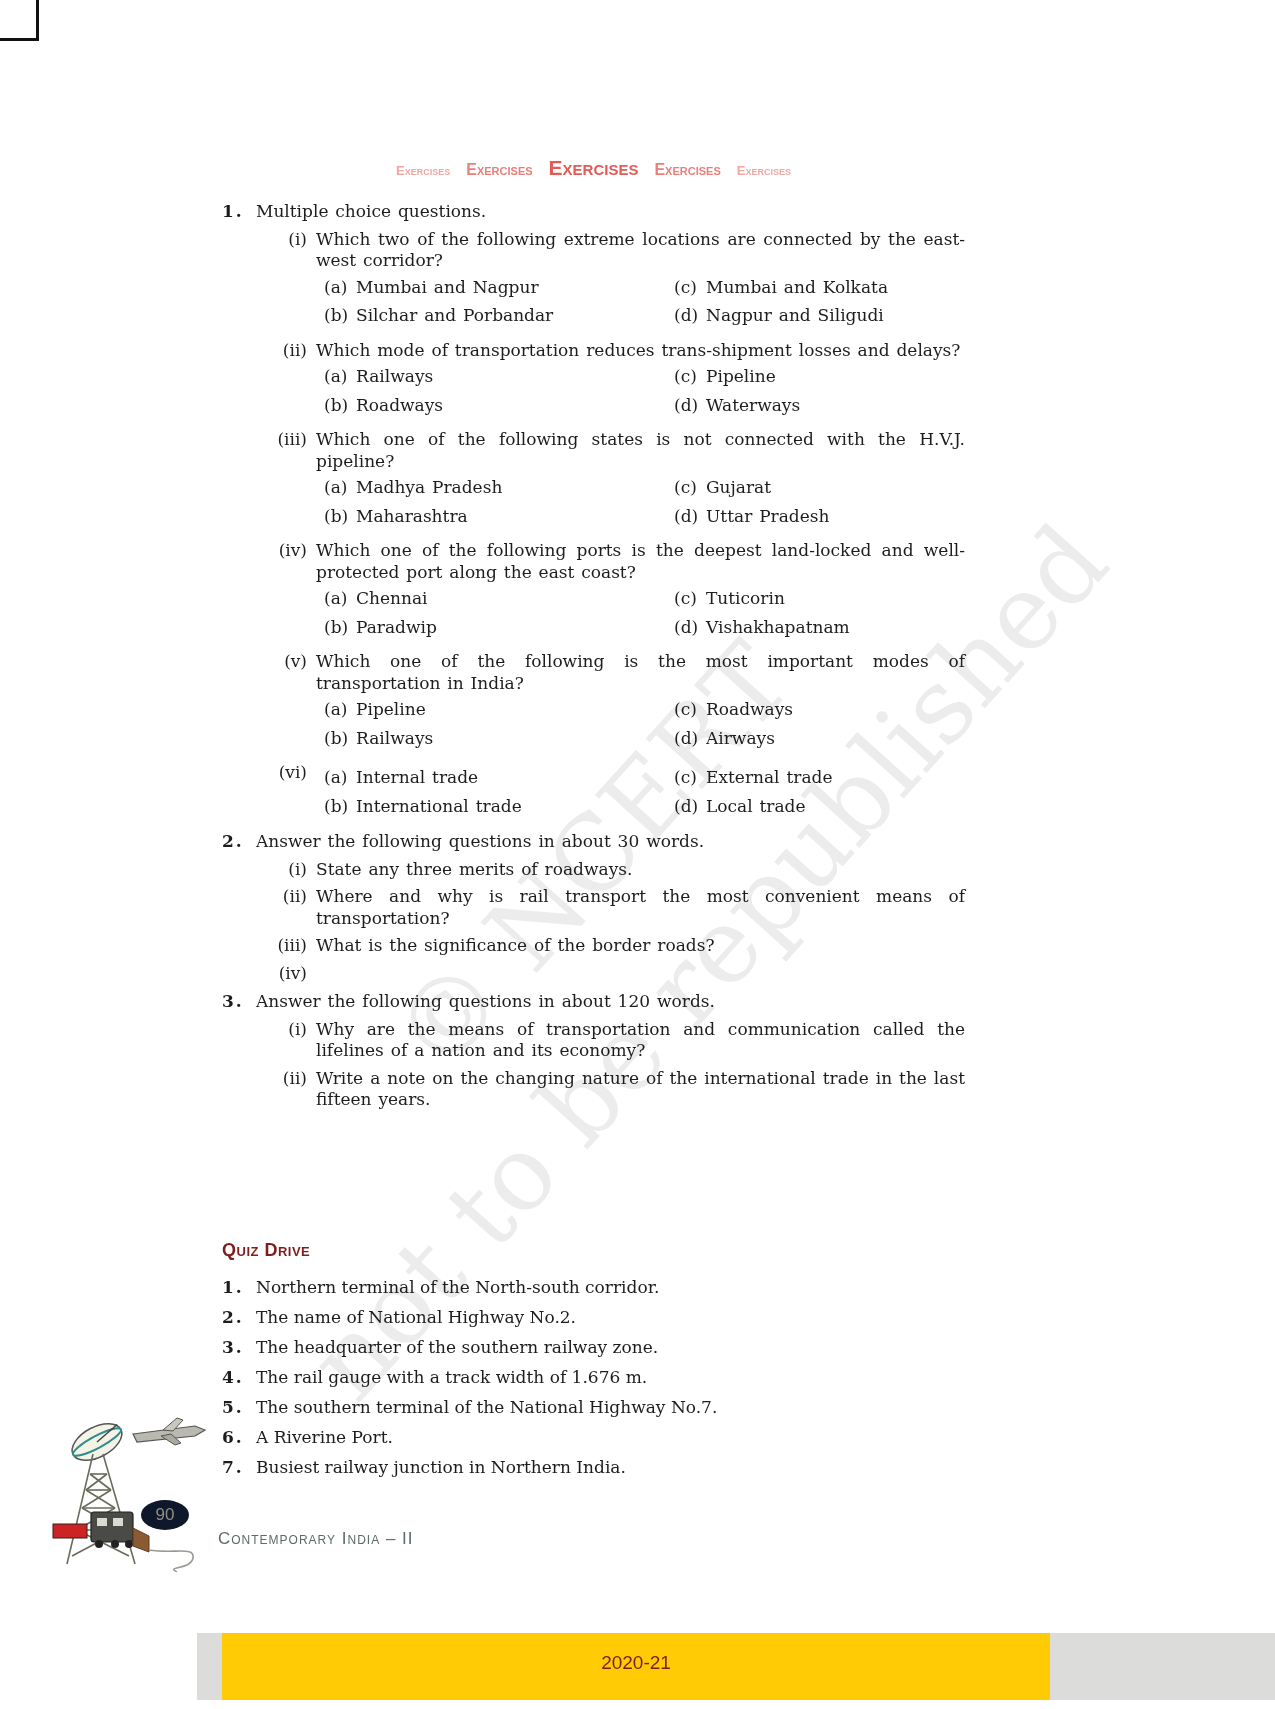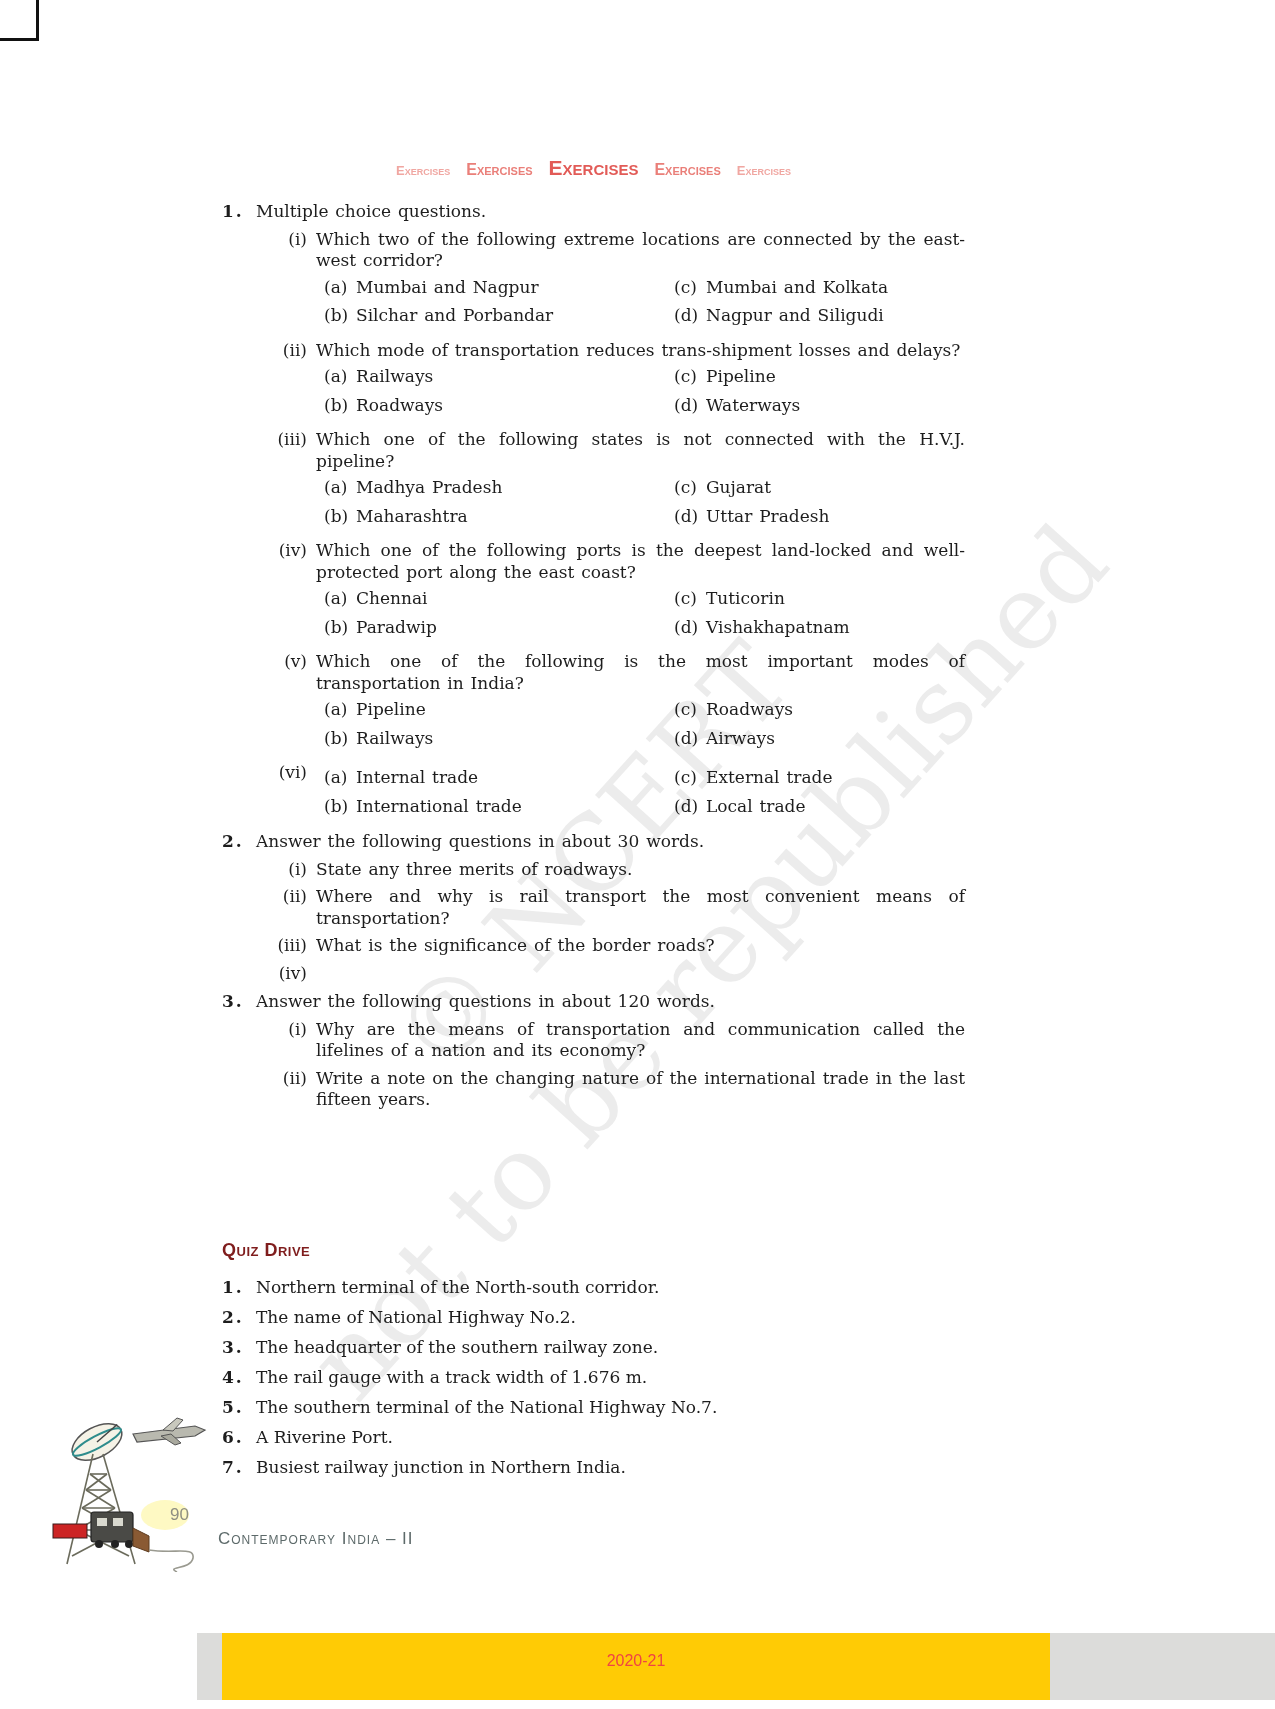--- a/index.html
+++ b/index.html
@@ -36,31 +36,31 @@
   .otext{flex:1;}
   
   .quiz{position:absolute;left:222px;top:1240px;width:743px;z-index:1;}
   .quiz-title{font-family:"Liberation Sans", sans-serif;font-weight:bold;font-variant:small-caps;
               font-size:18px;color:#7f1d1d;letter-spacing:0.5px;}
   .qlist{margin-top:16px;font-size:17px;line-height:21.5px;}
   .qitem{display:flex;margin-top:8.5px;}
   .qitem .num{width:34px;font-weight:bold;letter-spacing:2px;flex:none;}
   .qitem .qtxt{flex:1;}
   
-  .badge{position:absolute;left:141px;top:1500px;width:48px;height:30px;background:#fef9c3;
-         border-radius:50%;display:flex;align-items:center;justify-content:flex-end;z-index:2;
+  .badge{position:absolute;left:141px;top:1500px;width:48px;height:30px;background:#0f172a;
+         border-radius:50%;display:flex;align-items:center;justify-content:center;z-index:2;
          font-family:"Liberation Sans", sans-serif;font-size:17px;color:#8f8f82;}
   .booktitle{position:absolute;left:218px;top:1502px;z-index:1;
              font-family:"Liberation Sans", sans-serif;font-variant:small-caps;
              font-size:17px;color:#5d6a6a;letter-spacing:1px;margin-top:27px;}
   
   .bar-gray{position:absolute;left:197px;top:1633px;width:1078px;height:67px;background:#dcdcda;}
   .bar-yellow{position:absolute;left:222px;top:1633px;width:828px;height:67px;background:#ffcb05;}
   .bar-year{position:absolute;left:222px;top:1652px;width:828px;text-align:center;
-            font-family:"Liberation Sans", sans-serif;font-size:16px;color:#ef4444;z-index:1;}
+            font-family:"Liberation Sans", sans-serif;font-size:19px;color:#7f1d1d;z-index:1;}
   
   .illus{position:absolute;left:45px;top:1412px;z-index:1;}
 </style>
 </head>
 <body>
 
 <div class="page">
 
   <div class="crop-v"></div>
   <div class="crop-h"></div>

